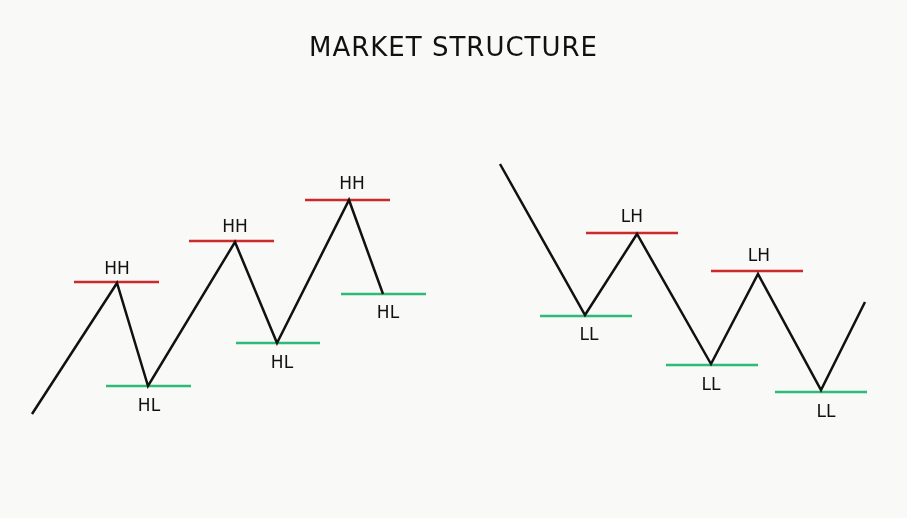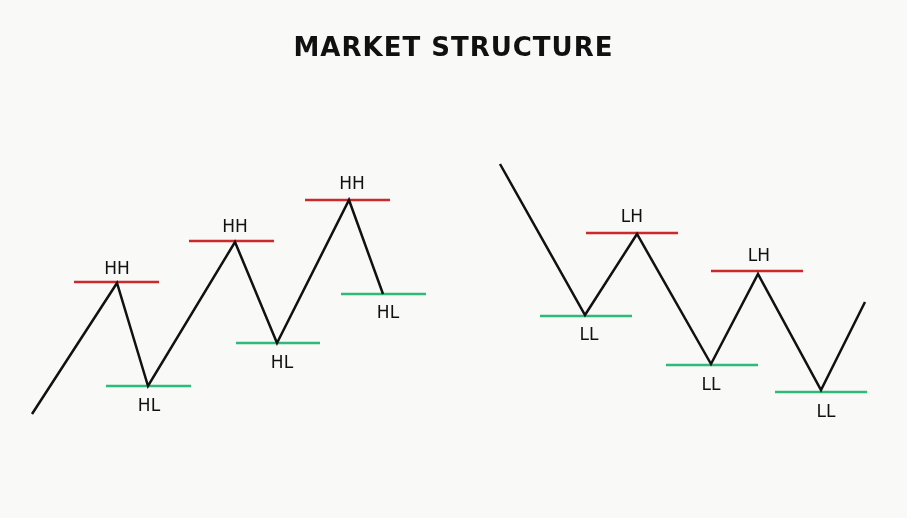--- a/index.html
+++ b/index.html
@@ -5,21 +5,21 @@
   html, body { margin: 0; padding: 0; }
   body {
     width: 907px; height: 518px; overflow: hidden;
     background: #f9f9f8;
     font-family: "DejaVu Sans", sans-serif;
     position: relative;
   }
   .title {
     position: absolute; left: 0; top: 32px; width: 907px;
     text-align: center; font-size: 26px; letter-spacing: 1px;
-    color: #111; font-weight: bold;
+    color: #111; font-weight: normal;
   }
   svg { position: absolute; left: 0; top: 0; }
   .lbl { font-family: "DejaVu Sans", sans-serif; font-size: 17px; fill: #111; }
 </style>
 </head>
 <body>
 
 <div class="title">MARKET STRUCTURE</div>
 
 <svg id="canvas" width="907" height="518">

